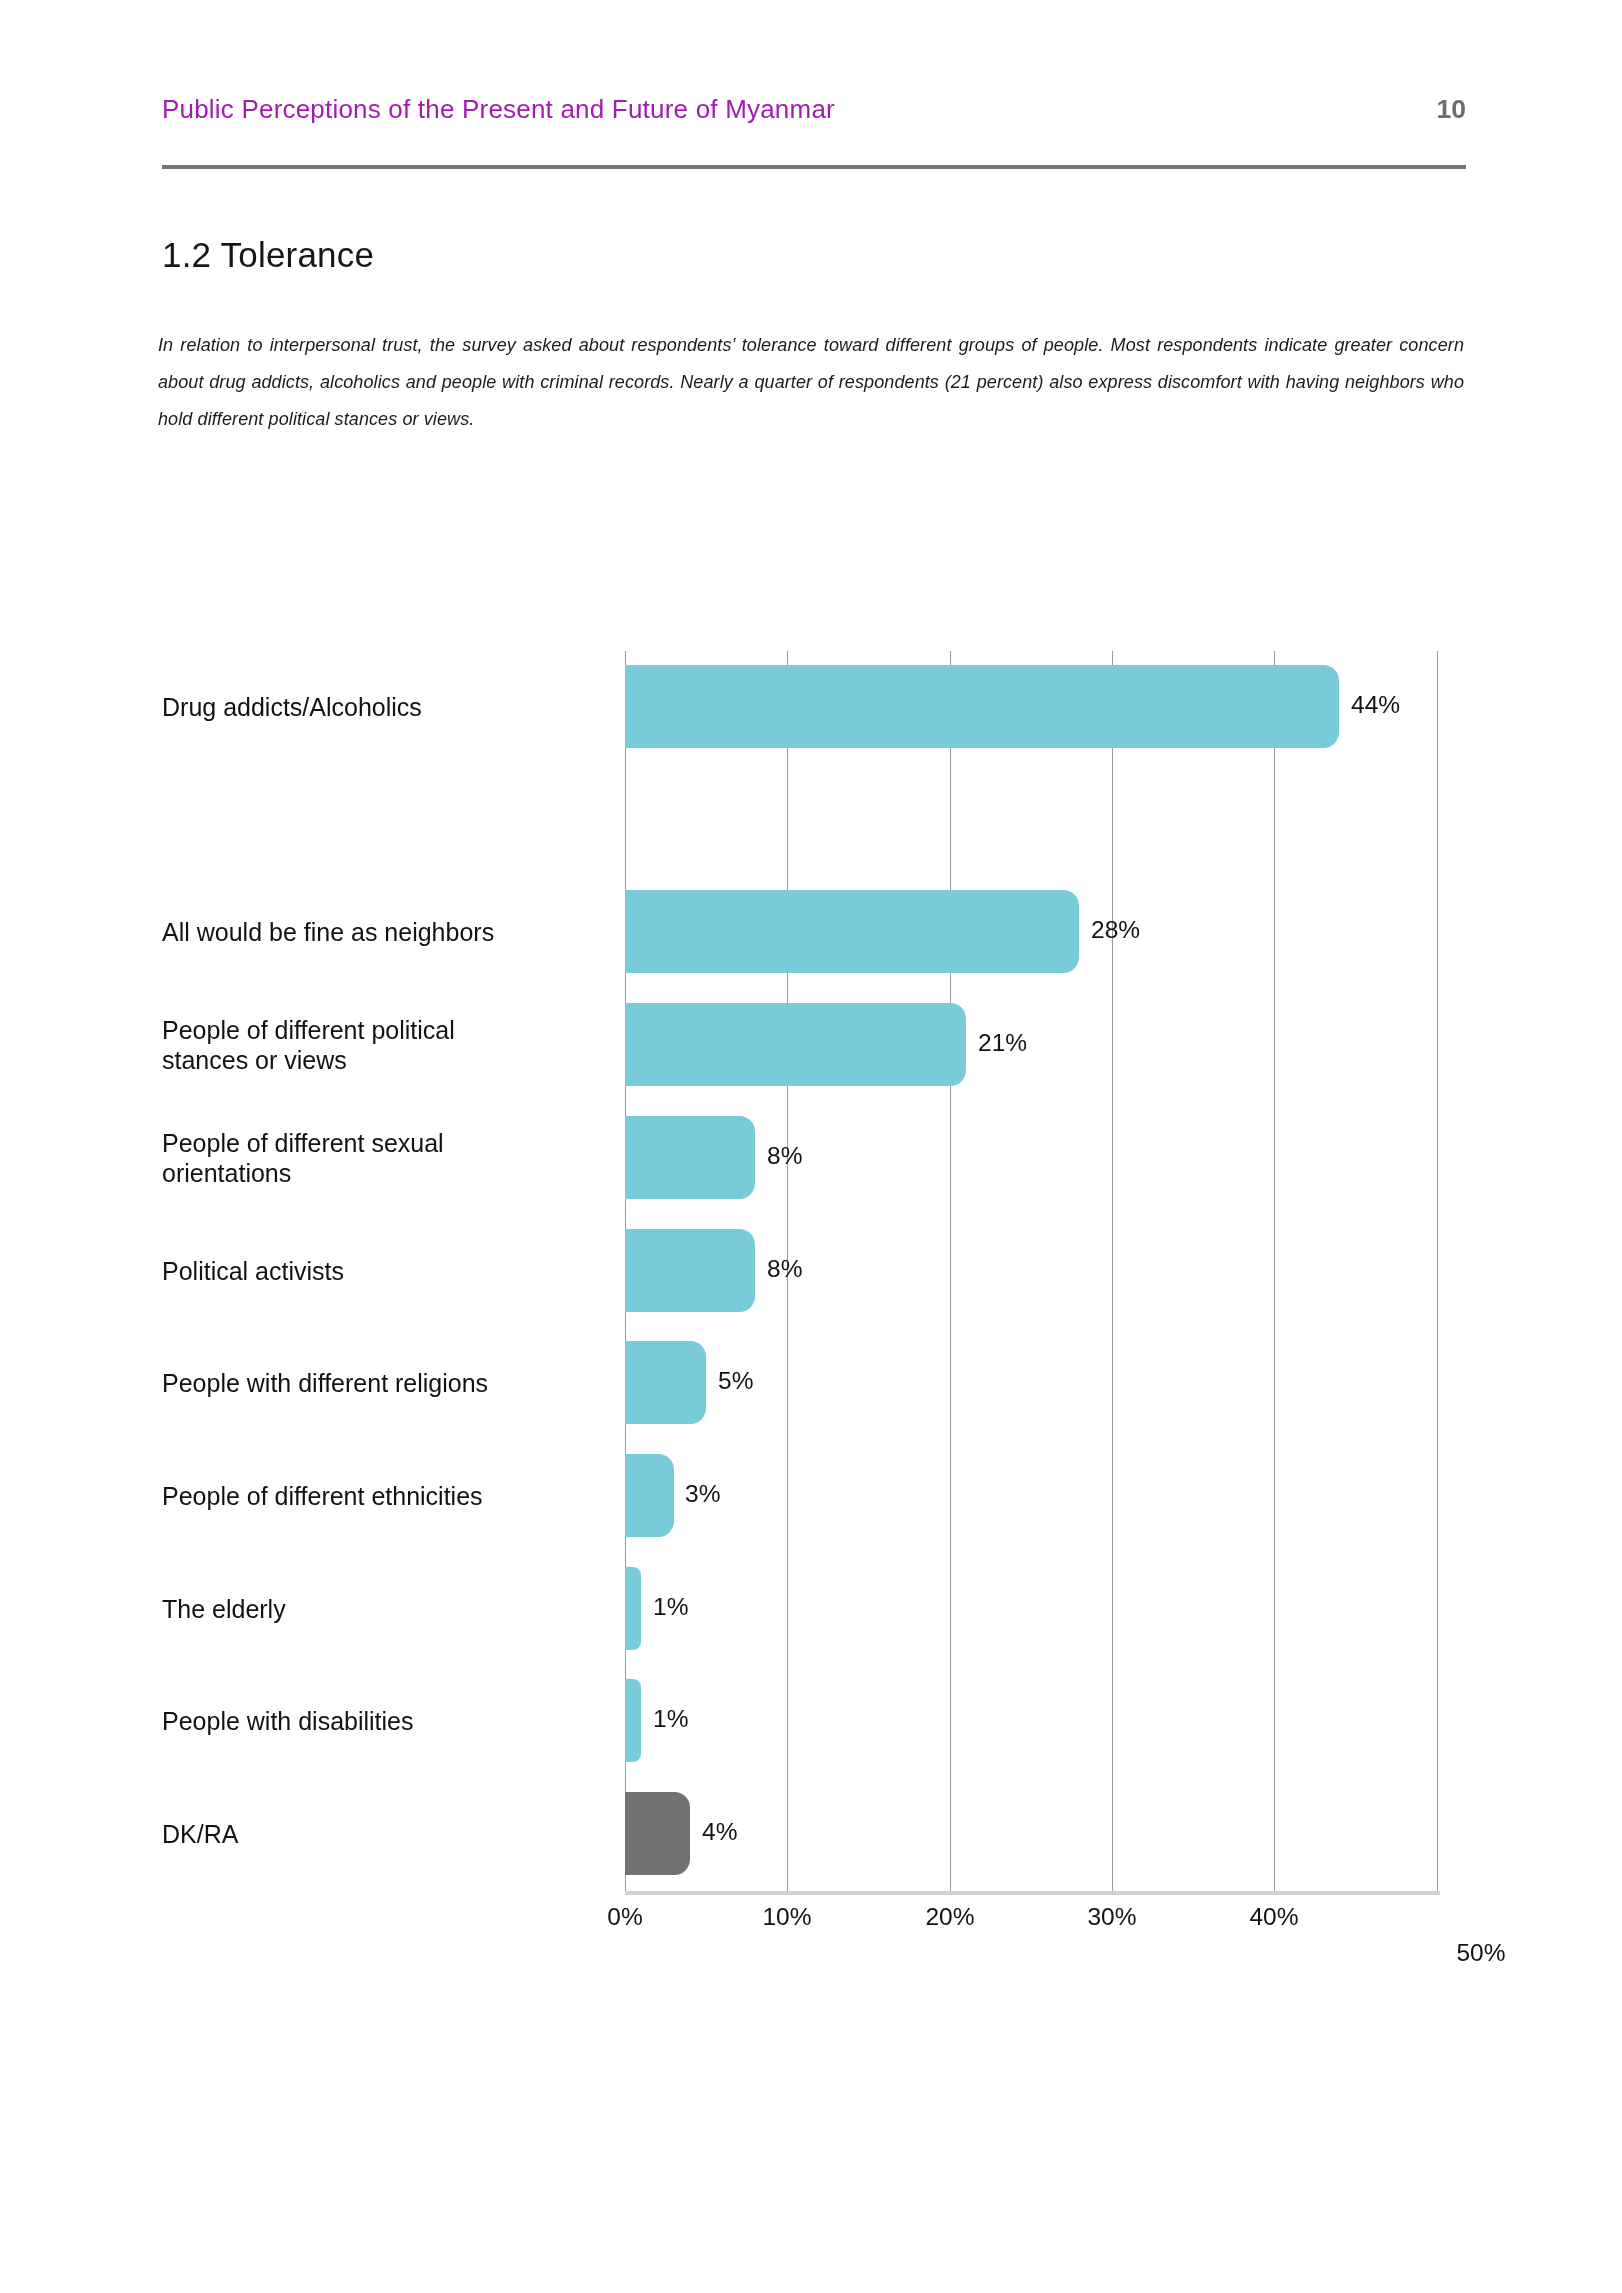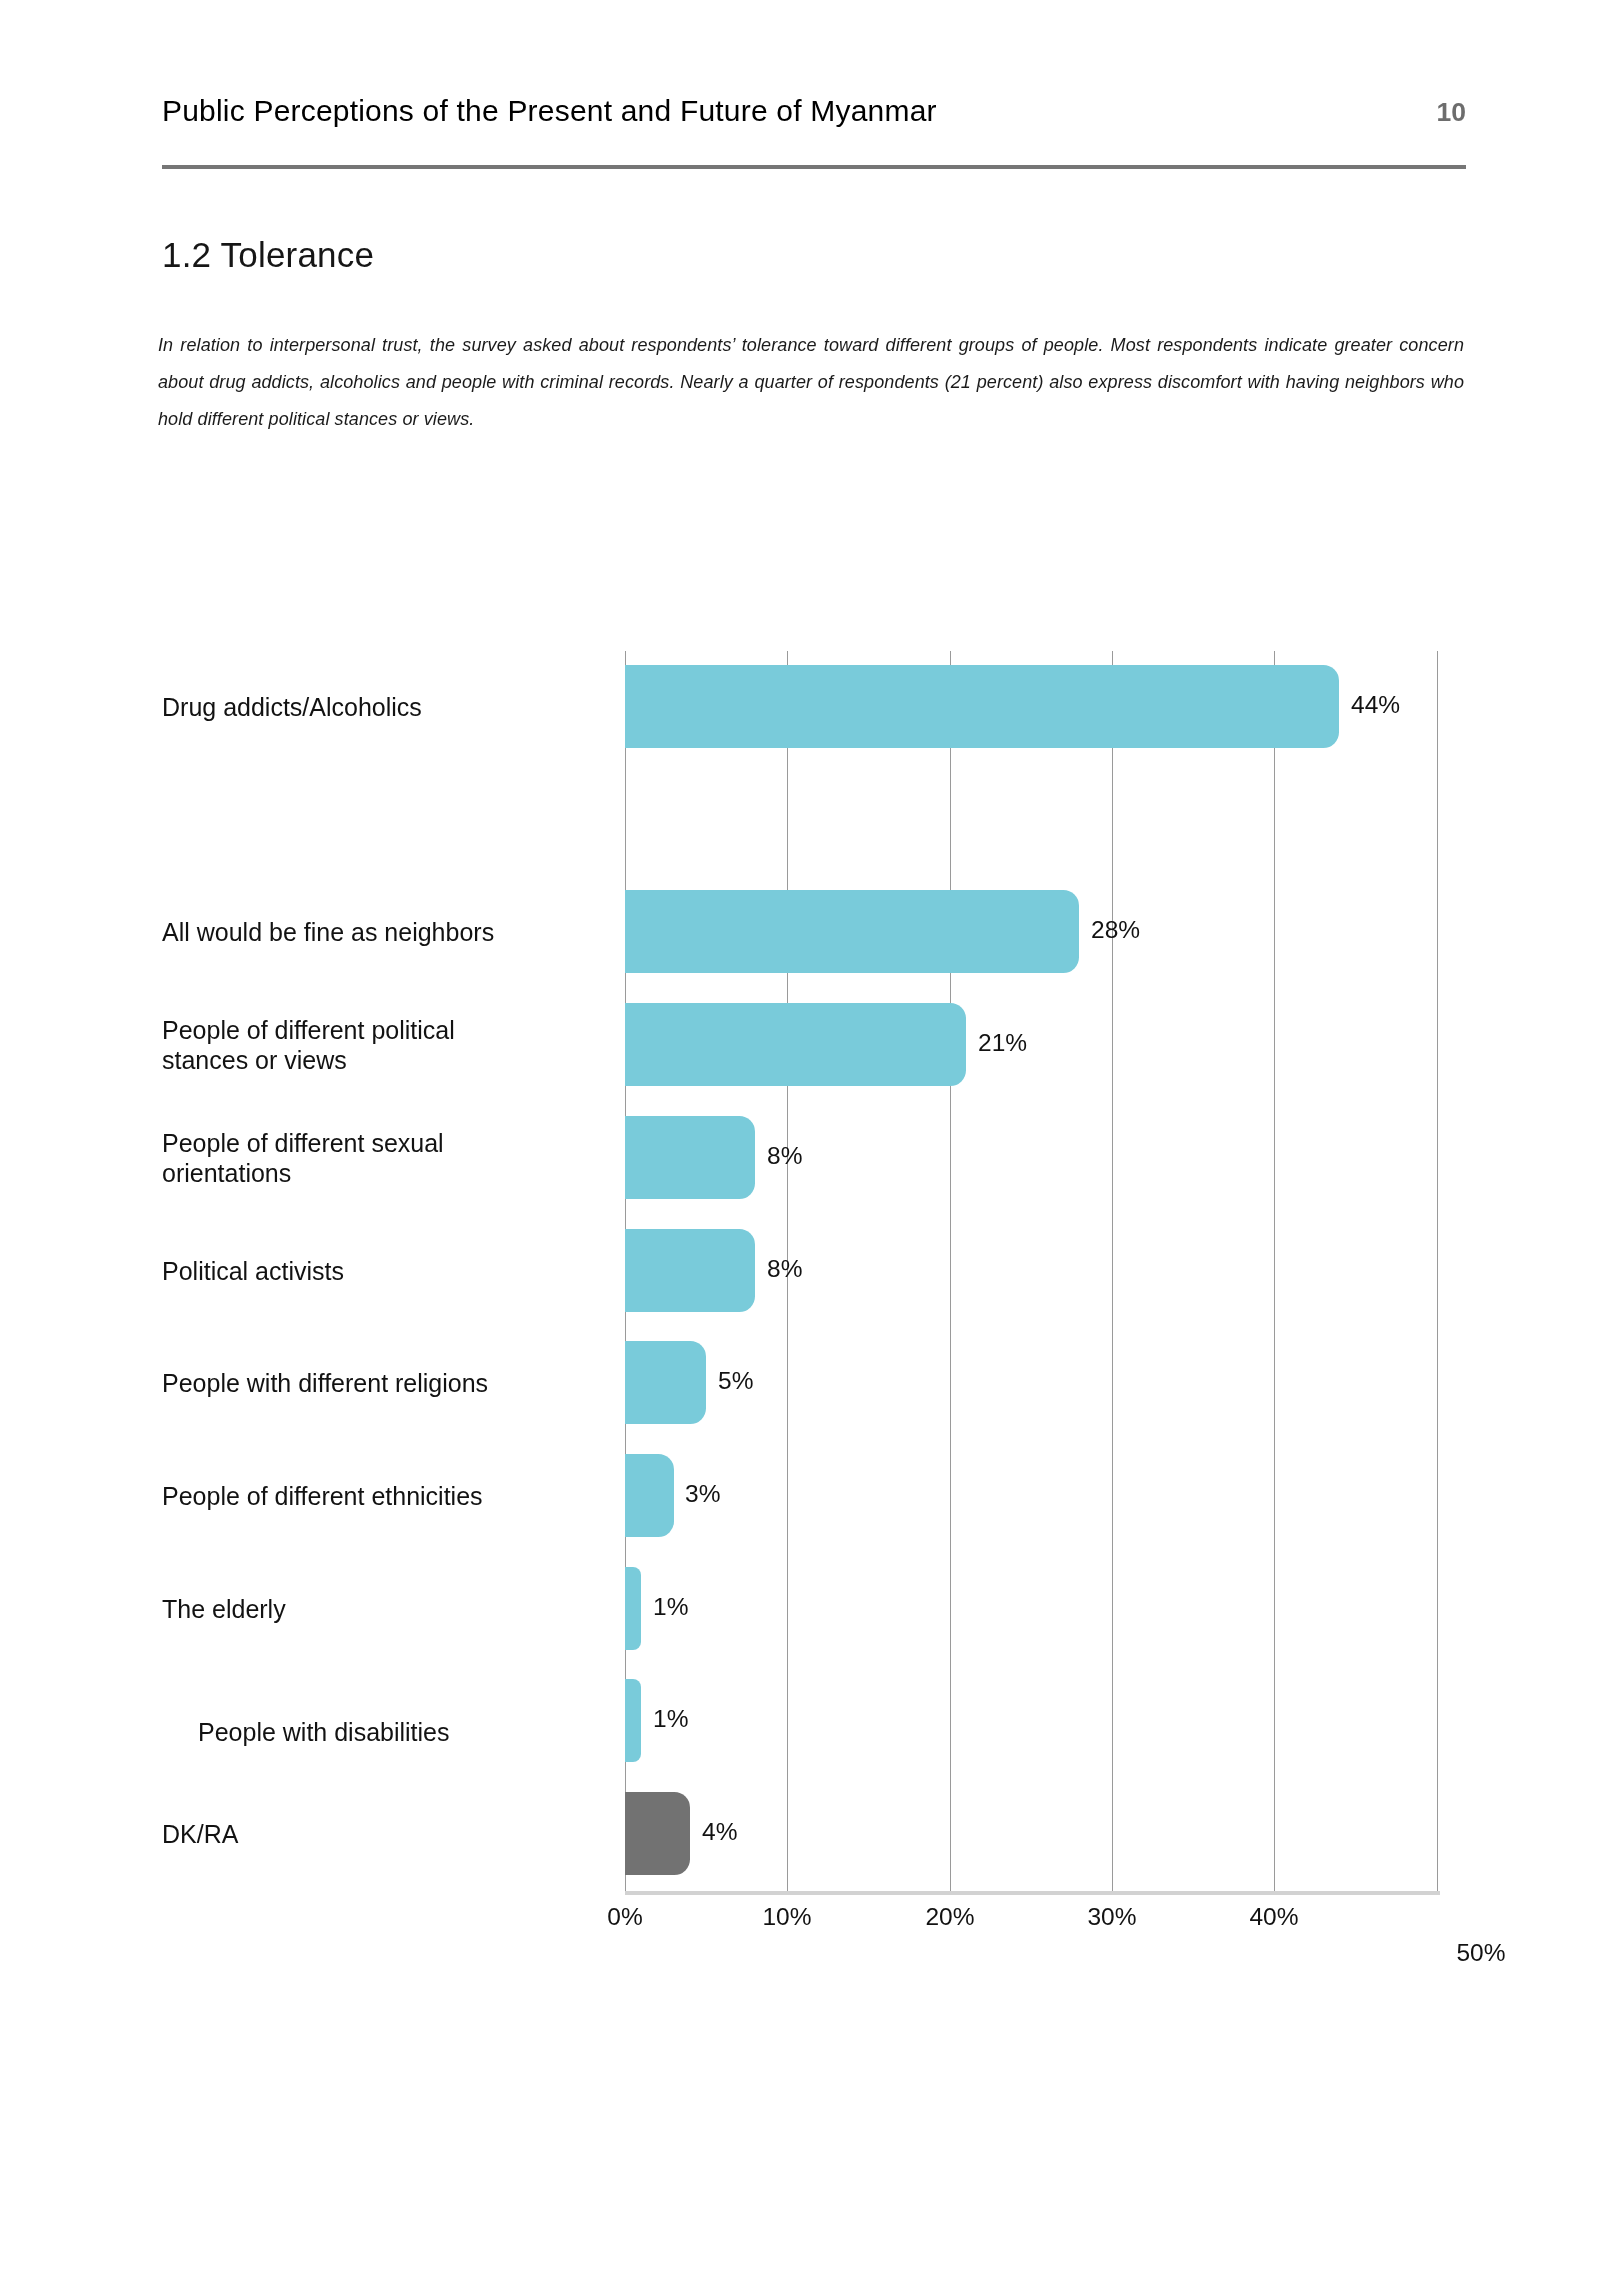--- a/index.html
+++ b/index.html
@@ -26,22 +26,22 @@
   .header {
     position: absolute;
     left: 162px;
     top: 94px;
     width: 1304px;
     display: flex;
     align-items: baseline;
     justify-content: space-between;
   }
   .header-title {
-    font-size: 30px;
-    color: #000000;
+    font-size: 26px;
+    color: #a21caf;
     letter-spacing: 0.2px;
     white-space: nowrap;
   }
   .header-pageno {
     font-size: 26.5px;
     color: #6d6d6d;
     font-weight: 600;
   }
   .header-rule {
     position: absolute;
@@ -268,21 +268,21 @@
             </div>
           </div>
           <div class="row" style="top: 902px; height: 113px;">
             <div class="row-label" style="top: 41px;"><span>The elderly</span></div>
             <div class="bar-wrap" style="top: 14.7px; height: 83px;">
               <div class="bar" style="width: 16px; height: 83px; background: rgb(121, 203, 218); border-radius: 0px 8px 8px 0px;"></div>
               <div class="bar-value" style="left: 28px; top: 26px;">1%</div>
             </div>
           </div>
           <div class="row" style="top: 1014px; height: 113px;">
-            <div class="row-label" style="top: 52px; margin-left: 36px;"><span>People with disabilities</span></div>
+            <div class="row-label" style="top: 41px;"><span>People with disabilities</span></div>
             <div class="bar-wrap" style="top: 14.7px; height: 83px;">
               <div class="bar" style="width: 16px; height: 83px; background: rgb(121, 203, 218); border-radius: 0px 8px 8px 0px;"></div>
               <div class="bar-value" style="left: 28px; top: 26px;">1%</div>
             </div>
           </div>
           <div class="row" style="top: 1127px; height: 113px;">
             <div class="row-label" style="top: 41px;"><span>DK/RA</span></div>
             <div class="bar-wrap" style="top: 14.7px; height: 83px;">
               <div class="bar dkra" style="width: 65px; height: 83px; background: rgb(114, 114, 114);"></div>
               <div class="bar-value" style="left: 77px; top: 26px;">4%</div>

